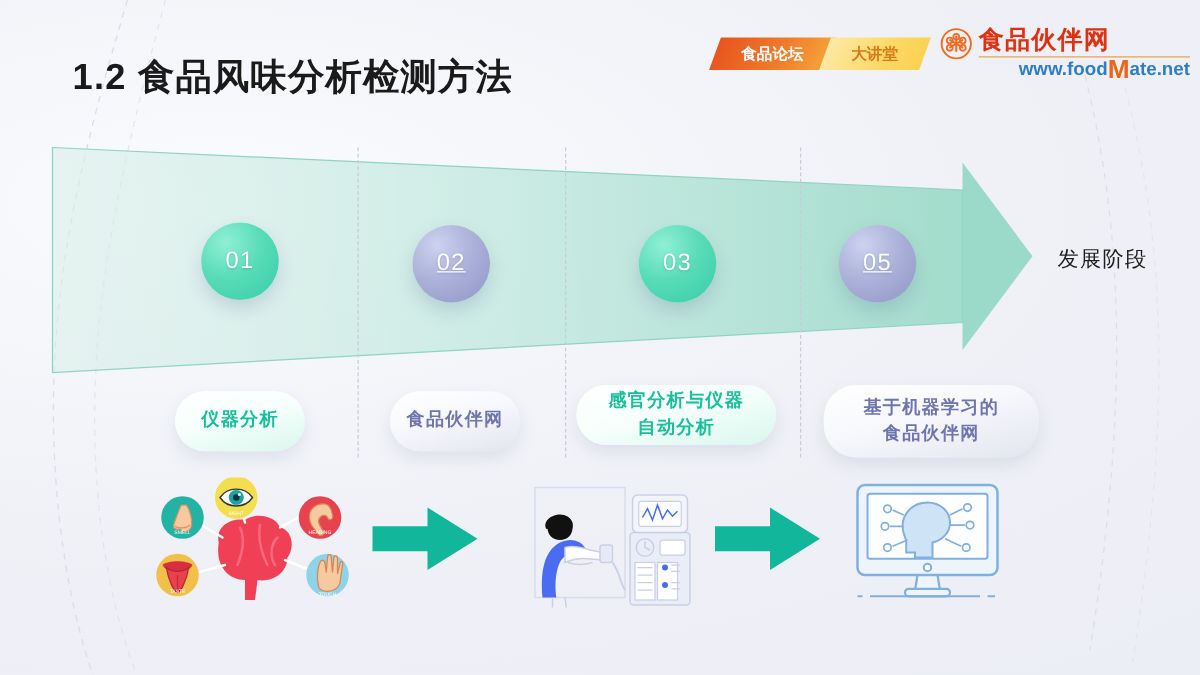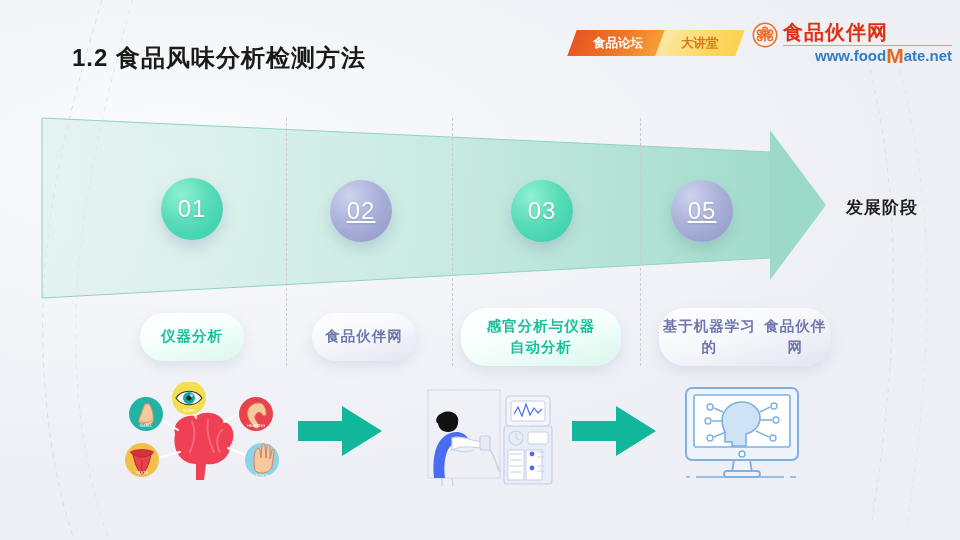--- a/index.html
+++ b/index.html
@@ -11,22 +11,22 @@
   }
   .slide{position:absolute;inset:0;overflow:hidden;
     background:radial-gradient(130% 100% at 18% 30%, #fafbfd 0%, #eff0f6 55%, #eceef5 100%);}
 
   
   .deco{position:absolute;inset:0;pointer-events:none;}
 
   
   .title{
     position:absolute;left:58px;top:42px;
-    font-size:24px;font-weight:bold;color:#1a1a1a;
-    letter-spacing:1px;white-space:nowrap;margin-left:14px;
+    font-size:29px;font-weight:bold;color:#1a1a1a;
+    letter-spacing:1px;white-space:nowrap;
   }
 
   
   .brand{position:absolute;right:8px;top:22px;height:52px;display:flex;align-items:flex-start;}
   .ribbons{position:relative;height:26px;margin-top:8px;display:flex;}
   .ribbon{
     height:26px;display:flex;align-items:center;justify-content:center;
     font-size:12.5px;font-weight:bold;
     transform:skewX(-20deg);
   }
@@ -49,21 +49,21 @@
   .logo-url{font-size:15px;font-weight:bold;color:#2f7ec4;letter-spacing:0px;white-space:nowrap;margin-left:32px;}
   .logo-url .m{color:#e8671c;font-size:21px;font-weight:bold;line-height:0;vertical-align:-2px;}
 
   
   .band{position:absolute;left:0;top:100px;width:960px;height:210px;}
 
   
   .circle{
     position:absolute;width:62px;height:62px;border-radius:50%;
     display:flex;align-items:center;justify-content:center;
-    color:#fff;font-size:24px;letter-spacing:1px;
+    color:#fff;font-size:19px;letter-spacing:1px;
     box-shadow:0 7px 14px rgba(90,110,150,.22);
     text-align:center;
   }
   .circle.teal{background:radial-gradient(circle at 32% 26%, #8ff0d4 0%, #5adcb8 45%, #35ccaa 100%);}
   .circle.purple{background:radial-gradient(circle at 32% 26%, #ccd2ee 0%, #aab0d8 48%, #9096c6 100%);text-decoration:underline;}
   .circle span{text-shadow:0 1px 2px rgba(60,80,110,.25);}
 
   
   .pill{
     position:absolute;
@@ -146,21 +146,21 @@
 
     <path d="M 42 18 L 770 52 L 770 158 L 42 198 Z" fill="url(#bandGrad)" stroke="#8fd4bf" stroke-width="1"></path>
 
     <path d="M 770 30 L 770 52 L 770 158 L 770 180 L 826 105 Z" fill="#9bd9c9"></path>
   </svg>
 
   <div class="sep" style="left:286px"></div>
   <div class="sep" style="left:452px"></div>
   <div class="sep" style="left:640px"></div>
 
-  <div style="position:absolute;left:846px;top:196px;font-size:17px;font-weight:bold;color:#1e1e1e;letter-spacing:1px;">发展阶段</div>
+  <div style="position:absolute;left:846px;top:196px;font-size:17px;font-weight:normal;color:#1e1e1e;letter-spacing:1px;">发展阶段</div>
 
   <div class="circle teal" style="left:161px;top:178px">
     <span>01</span>
   </div>
   <div class="circle purple" style="left:330px;top:180px">
     <span>02</span>
   </div>
   <div class="circle teal" style="left:511px;top:180px">
     <span>03</span>
   </div>
@@ -169,26 +169,26 @@
   </div>
 
   <div class="pill teal" style="left:140px;top:313px;width:104px;height:48px">
     <span>仪器分析</span>
   </div>
 
   <div class="pill purple" style="left:312px;top:313px;width:104px;height:48px">
     <span>食品伙伴网</span>
   </div>
 
-  <div class="pill teal" style="left:461px;top:308px;width:160px;height:58px;flex-direction:column">
+  <div class="pill teal" style="left:461px;top:308px;width:160px;height:48px;flex-direction:column">
     <span>感官分析与仪器</span>
     <span>自动分析</span>
   </div>
 
-  <div class="pill purple" style="left:659px;top:308px;width:172px;height:58px;flex-direction:row">
+  <div class="pill purple" style="left:659px;top:308px;width:172px;height:58px;flex-direction:column">
     <span>基于机器学习的</span>
     <span>食品伙伴网</span>
   </div>
 
   <svg class="illus" style="left:112px;top:382px" width="176" height="108" viewBox="0 0 176 108">
 
     <path d="M63 52 C60 40, 72 32, 84 34 C92 28, 108 30, 112 40 C122 42, 124 56, 118 64
              C118 76, 106 84, 94 82 L92 98 L84 98 L84 82 C70 82, 60 70, 63 52 Z" fill="#ef4056"></path>
     <path d="M80 40 C84 48, 82 60, 78 70 M96 38 C94 50, 98 62, 102 70 M110 48 C104 54, 104 64, 108 70" fill="none" stroke="#f5697c" stroke-width="2" stroke-linecap="round"></path>
 

